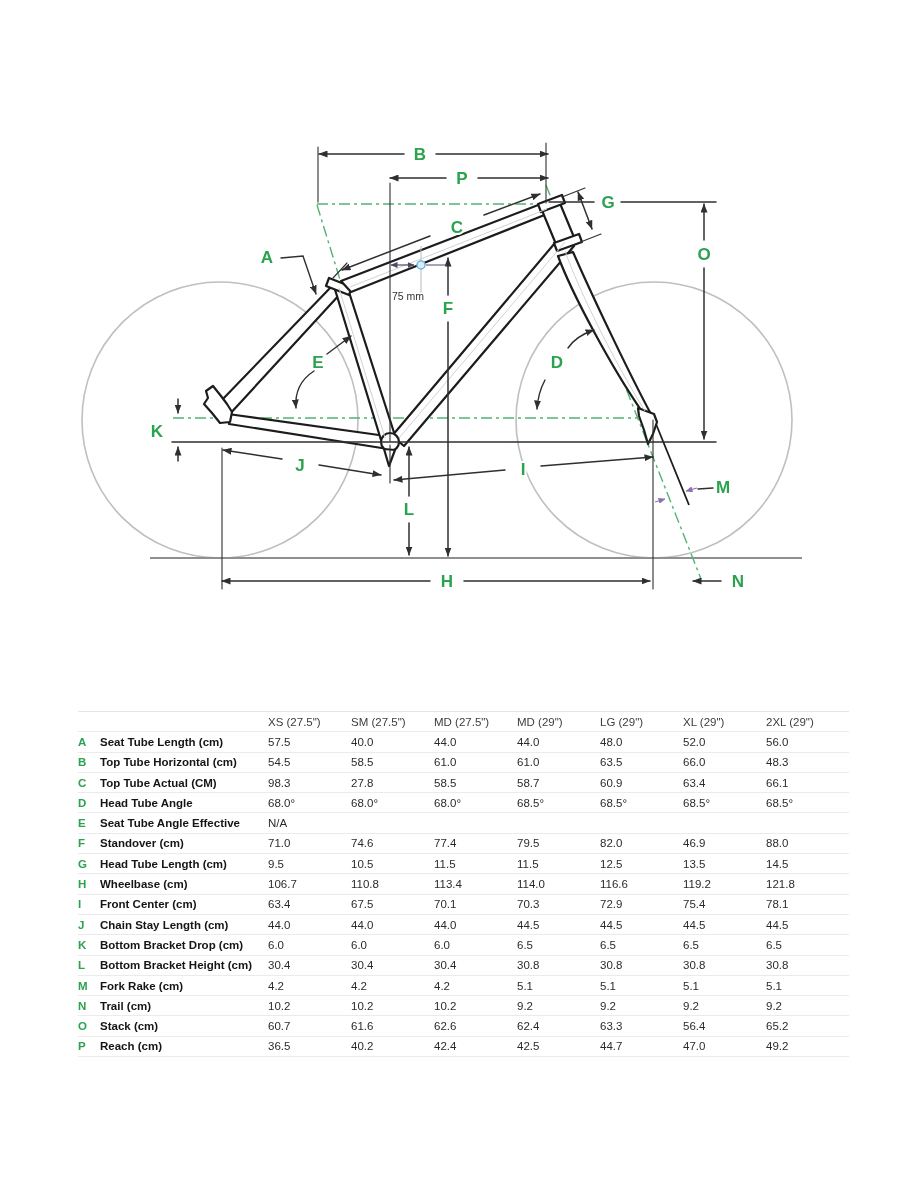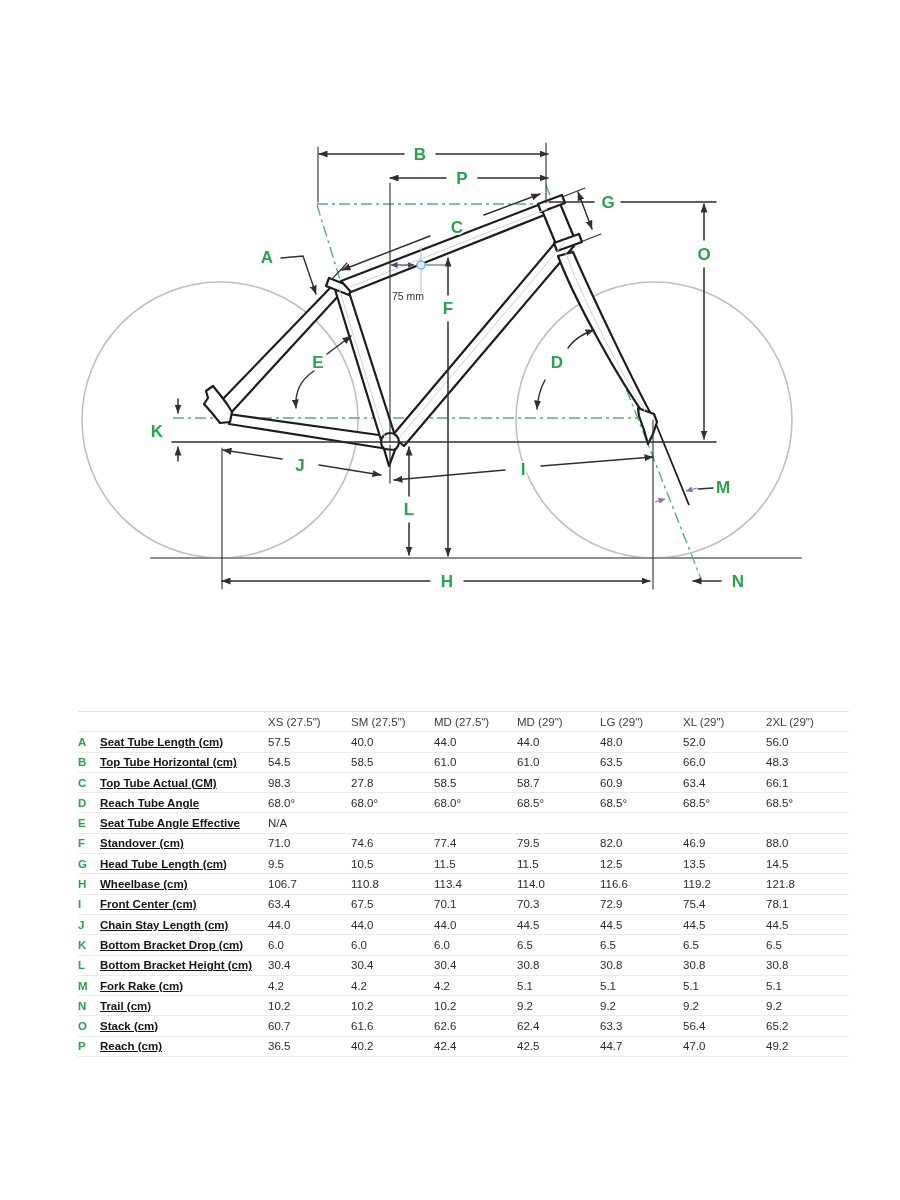--- a/index.html
+++ b/index.html
@@ -36,21 +36,21 @@
     white-space: nowrap; overflow: hidden;
   }
   table.geo thead th {
     color: #3c3c3c; font-weight: 400;
     border-top: 1px solid #e4e4e4;
   }
   table.geo col.c-letter { width: 22px; }
   table.geo col.c-name   { width: 168px; }
   table.geo col.c-val    { width: 83px; }
   table.geo td.letter { color: #2aa24e; font-weight: 700; }
-  table.geo td.name   { color: #151515; font-weight: 700; text-decoration: underline; }
+  table.geo td.name   { color: #151515; font-weight: 700; }
   table.geo td.val    { color: #2b2b2b; font-weight: 400; }
 </style>
 </head>
 <body>
 
 <div class="diagram-wrap">
 <svg width="900" height="650" viewBox="0 0 900 650" xmlns="http://www.w3.org/2000/svg">
   <defs>
     <marker id="mE" markerUnits="userSpaceOnUse" markerWidth="9" markerHeight="7" refX="8.5" refY="3.5" orient="auto">
       <path d="M0,0 L9,3.5 L0,7 Z" fill="#2f2f2f"></path>
@@ -257,21 +257,21 @@
           <td class="val">98.3</td>
           <td class="val">27.8</td>
           <td class="val">58.5</td>
           <td class="val">58.7</td>
           <td class="val">60.9</td>
           <td class="val">63.4</td>
           <td class="val">66.1</td>
         </tr>
         <tr>
           <td class="letter">D</td>
-          <td class="name">Reach Tube Angle</td>
+          <td class="name">Head Tube Angle</td>
           <td class="val">68.0°</td>
           <td class="val">68.0°</td>
           <td class="val">68.0°</td>
           <td class="val">68.5°</td>
           <td class="val">68.5°</td>
           <td class="val">68.5°</td>
           <td class="val">68.5°</td>
         </tr>
         <tr>
           <td class="letter">E</td>

